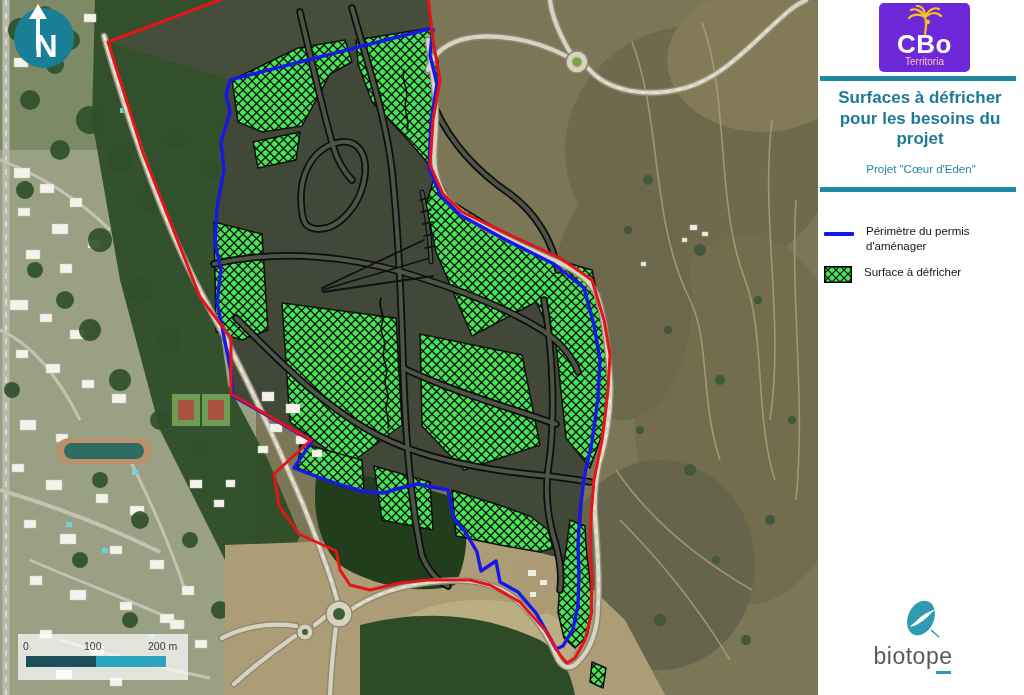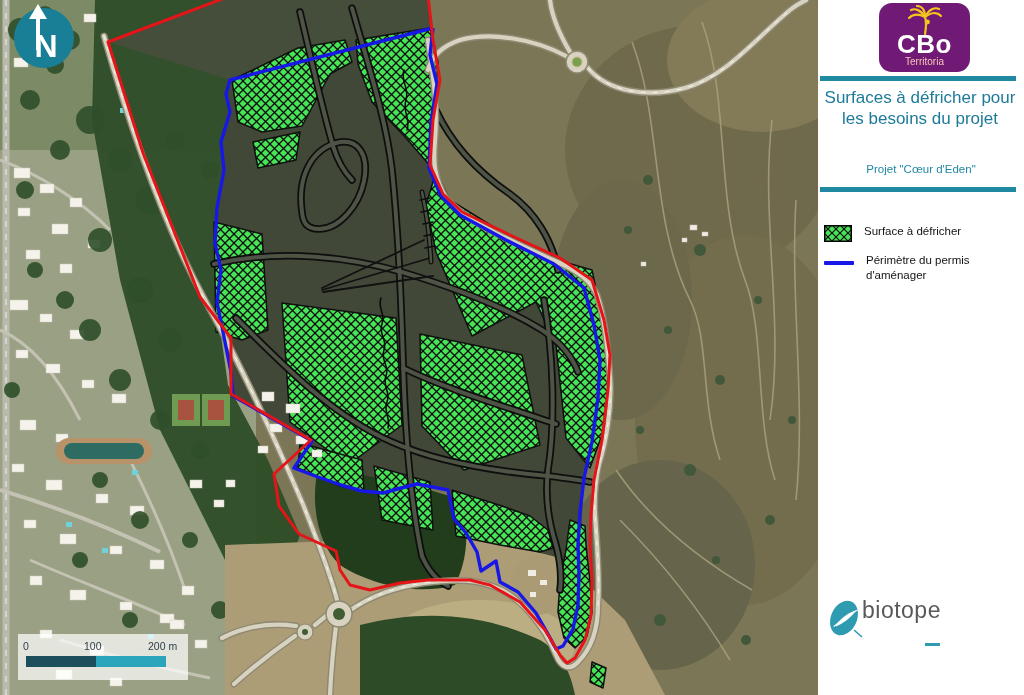--- a/index.html
+++ b/index.html
@@ -11,54 +11,54 @@
   #map-wrap svg { display:block; }
   svg text { font-family:"Liberation Sans", sans-serif; }
 
   
   #sidebar {
     position:absolute; left:818px; top:0; width:206px; height:695px;
     background:#ffffff;
   }
   .cbo-logo {
     position:absolute; left:61px; top:3px; width:91px; height:69px;
-    background:#701a75; border-radius:13px; text-align:center; overflow:hidden;
+    background:#6d28d9; border-radius:5px; text-align:center; overflow:hidden;
   }
   .cbo-palm { display:block; margin:2px auto 0 auto; }
   .cbo-name {
     color:#ffffff; font-weight:bold; font-size:26px; line-height:22px;
     letter-spacing:0.5px; margin-top:-2px;
   }
   .cbo-tagline { color:#f8c7b8; font-size:10px; margin-top:1px; }
   .rule { position:absolute; left:2px; width:196px; height:5px; background:#1E89A1; }
   .rule1 { top:76px; }
   .rule2 { top:187px; }
   .side-title {
     position:absolute; top:88px; left:4px; right:6px; margin:0;
-    color:#1D7A99; font-size:17px; font-weight:normal; text-align:center;
+    color:#1D7A99; font-size:17px; font-weight:bold; text-align:center;
     line-height:1.22;
   }
   .side-subtitle {
     position:absolute; top:163px; left:0; width:100%; text-align:center;
     color:#2187A5; font-size:11.5px;
   }
   .legend { position:absolute; top:224px; left:6px; }
   .legend-row { display:flex; align-items:flex-start; margin-bottom:11px; }
   .swatch-line {
     width:30px; height:4px; background:#1717E8; margin-top:8px;
     border-radius:1px; flex:none;
   }
   .swatch-hatch { flex:none; margin-top:1px; }
   .legend-label {
     margin-left:12px; width:142px; font-size:11.5px; color:#141414;
     line-height:1.3;
   }
   .biotope {
     position:absolute; top:596px; left:0; width:100%;
-    display:flex; flex-direction:row; 
+    display:flex; flex-direction:column; align-items:center;
   }
   .biotope-text {
     position:relative; color:#58595b; font-size:23px; letter-spacing:0.5px;
     margin-top:1px; transform:translateX(-8px);
   }
   .biotope-underline {
     position:absolute; right:1px; bottom:-4px; width:15px; height:3px;
     background:#2E9BB0;
   }
 </style>
@@ -397,34 +397,34 @@
 
     <div class="rule rule1"></div>
 
     <h1 class="side-title">Surfaces à défricher pour les besoins du projet</h1>
     <div class="side-subtitle">Projet "Cœur d'Eden"</div>
 
     <div class="rule rule2"></div>
 
     <div class="legend">
       <div class="legend-row">
+        <span class="swatch-line"></span>
+        <span class="legend-label">Périmètre du permis d'aménager</span>
+      </div>
+      <div class="legend-row">
         <svg class="swatch-hatch" width="28" height="17" viewBox="0 0 28 17">
           <defs>
             <pattern id="hatch2" width="8" height="8" patternUnits="userSpaceOnUse">
               <rect width="8" height="8" fill="#46E556"></rect>
               <path d="M0,0 L8,8 M8,0 L0,8" stroke="#0c0c0c" stroke-width="1.2"></path>
             </pattern>
           </defs>
           <rect x="0.75" y="0.75" width="26.5" height="15.5" fill="url(#hatch2)" stroke="#000000" stroke-width="1.5"></rect>
         </svg>
         <span class="legend-label">Surface à défricher</span>
-      </div>
-      <div class="legend-row">
-        <span class="swatch-line"></span>
-        <span class="legend-label">Périmètre du permis d'aménager</span>
       </div>
     </div>
 
     <div class="biotope">
       <svg width="52" height="46" viewBox="0 0 52 46">
         <g transform="rotate(24 26 22)">
           <ellipse cx="26" cy="22" rx="13" ry="18" fill="#2E9BB0"></ellipse>
           <path d="M21,32 C24,22 29,14 34,10 C32,20 27,28 22,33 Z" fill="#ffffff"></path>
           <path d="M20,34 L35,9" stroke="#ffffff" stroke-width="1"></path>
         </g>

